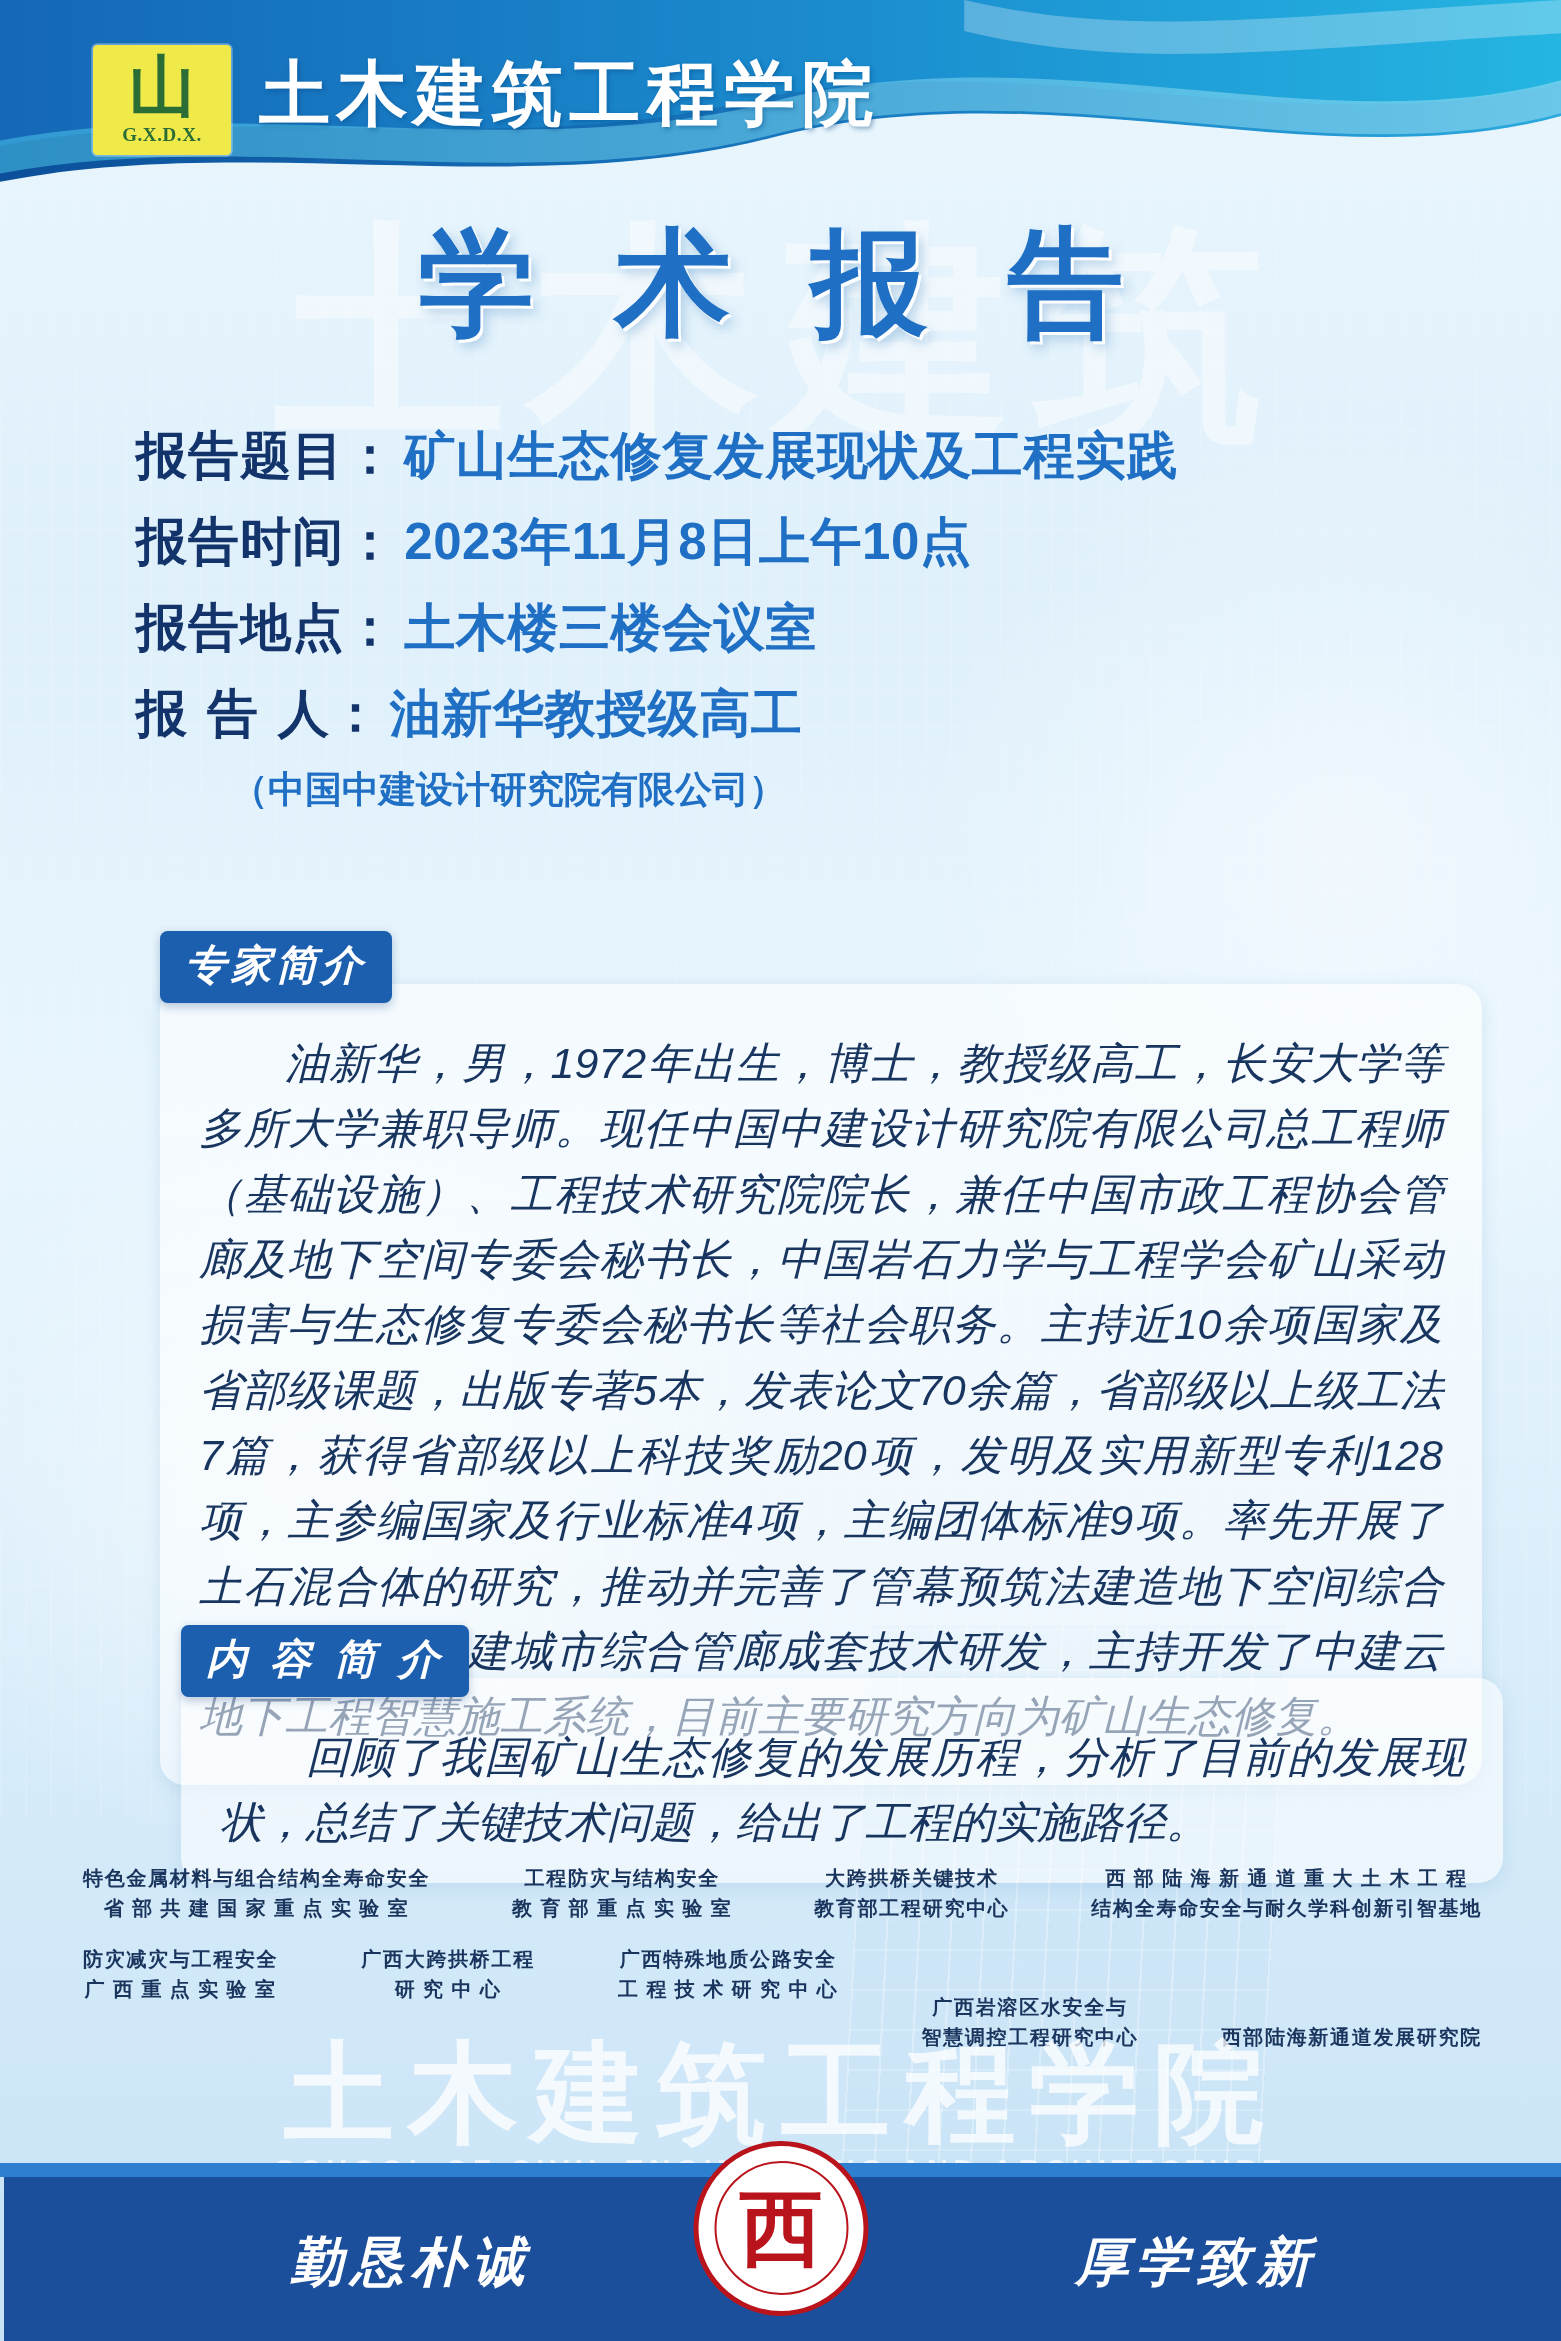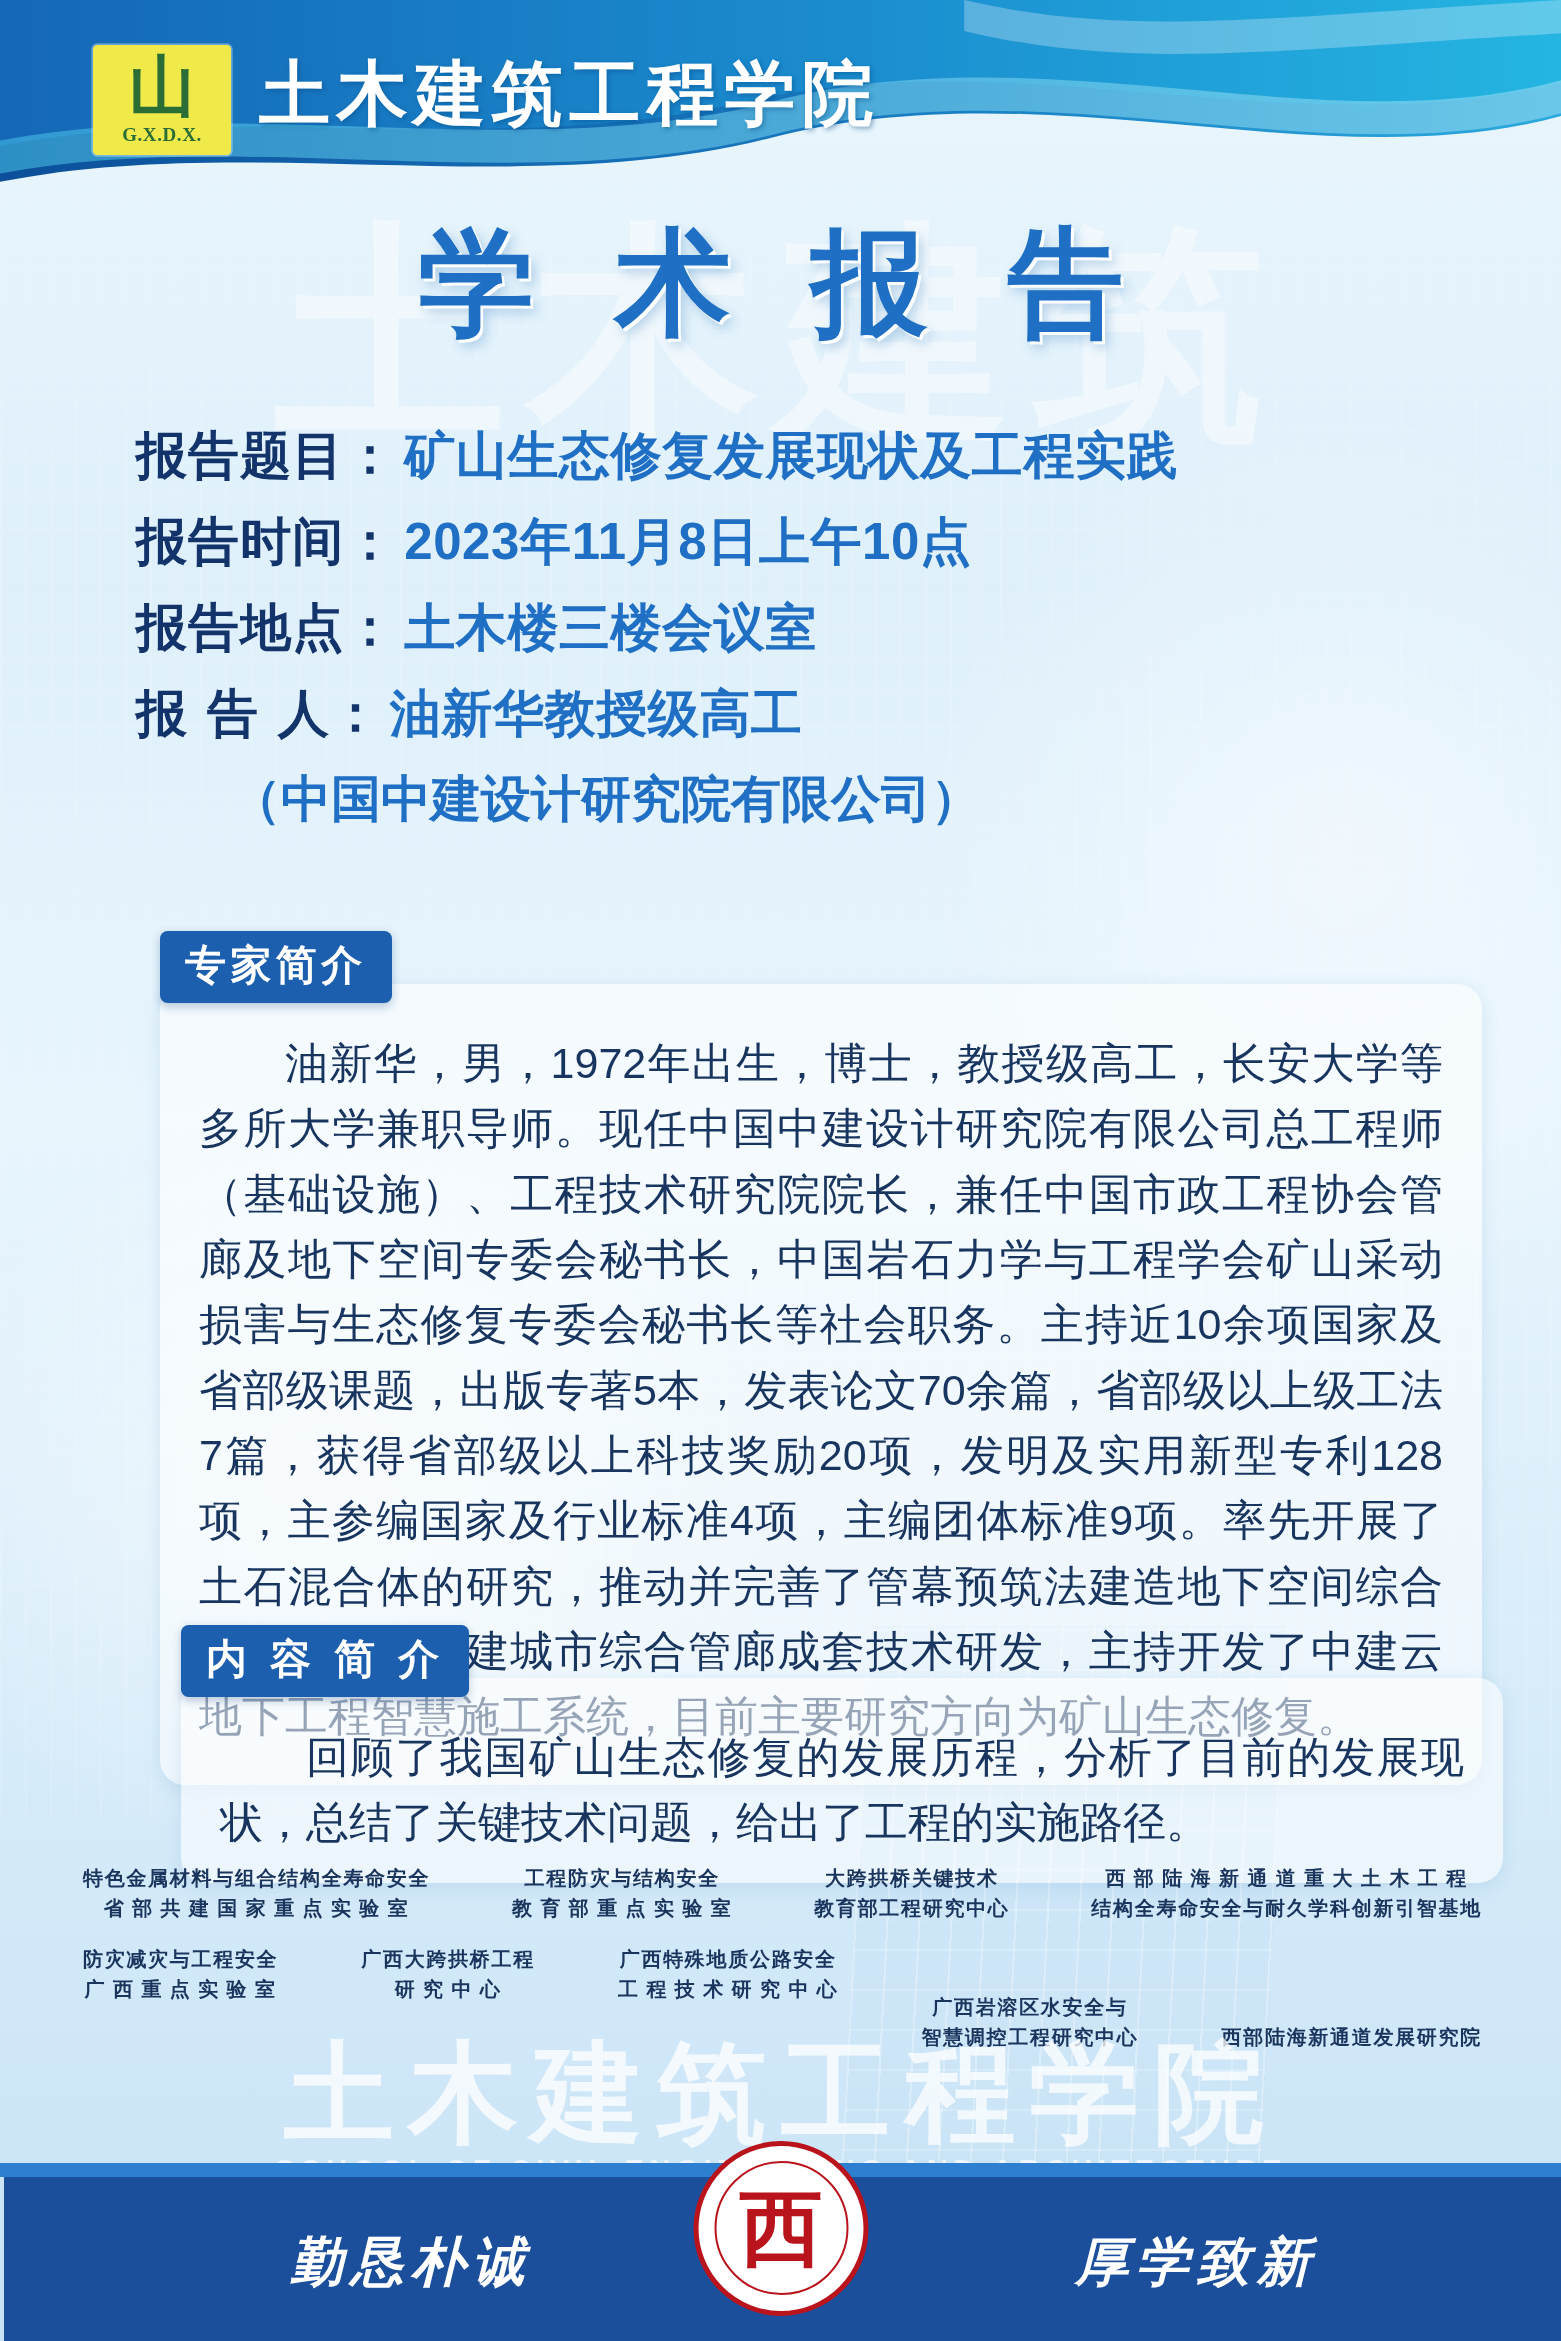--- a/index.html
+++ b/index.html
@@ -154,31 +154,31 @@
   .info-value {
     font-size: 51px;
     line-height: 1.45;
     color: #1f6fc4;
     font-family: "Liberation Sans", sans-serif;
     font-weight: 700;
     letter-spacing: 0.6px;
     margin-left: 7.7px;
   }
   .info-affil {
-    font-size: 50px;
+    font-size: 37px;
     line-height: 1.45;
     color: #1f6fc4;
     font-family: "Liberation Sans", sans-serif;
     font-weight: 700;
     margin-left: 143px;
     margin-top: 10px;
   }
 
   
-  .section { position: absolute; }
+  .section { position: absolute; font-style: italic; }
   .badge {
     display: inline-block;
     background: #1b5fae;
     color: #ffffff;
     font-size: 41px;
     line-height: 1;
     font-family: "DejaVu Serif", serif;
     font-weight: 700;
     letter-spacing: 4.4px;
     padding: 14.3px 25px 16.5px 25px;

